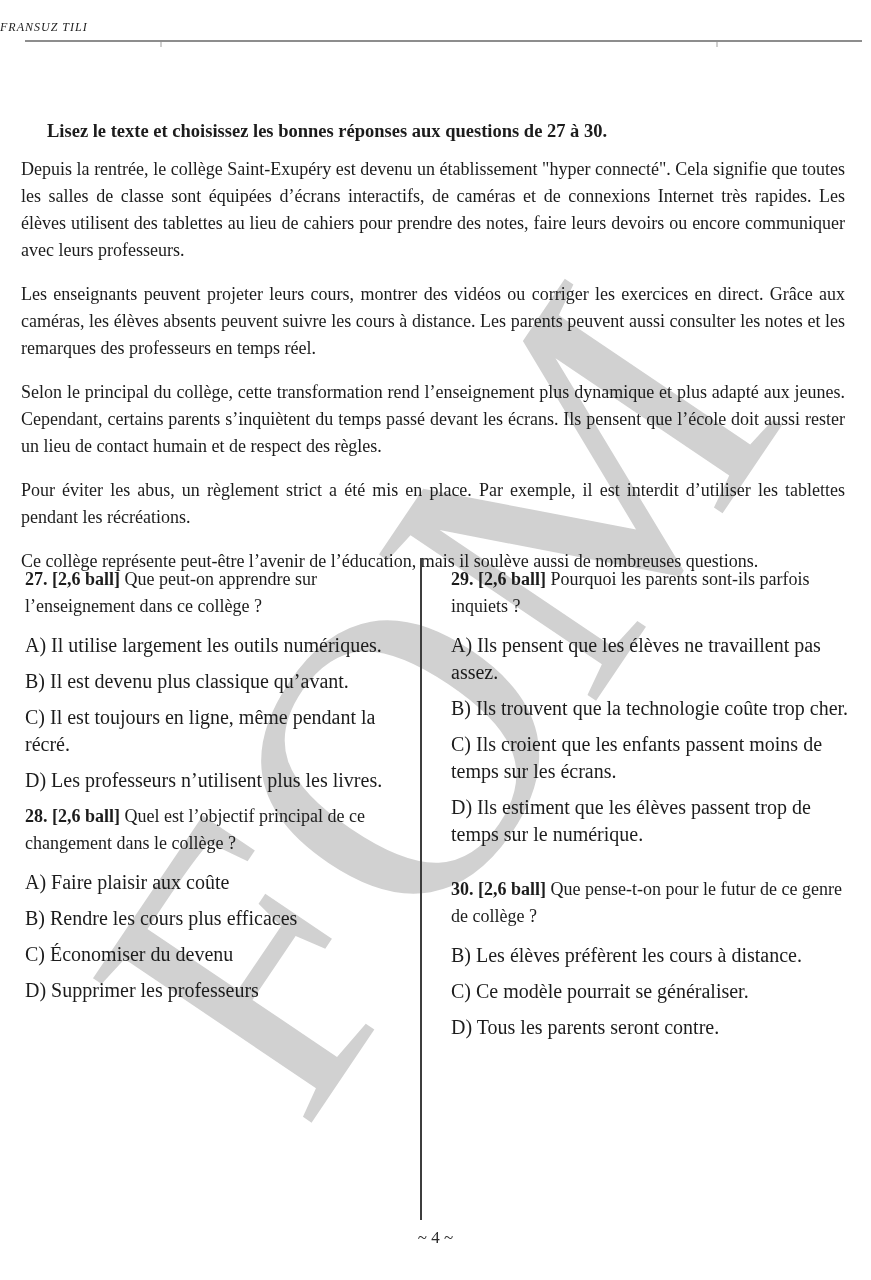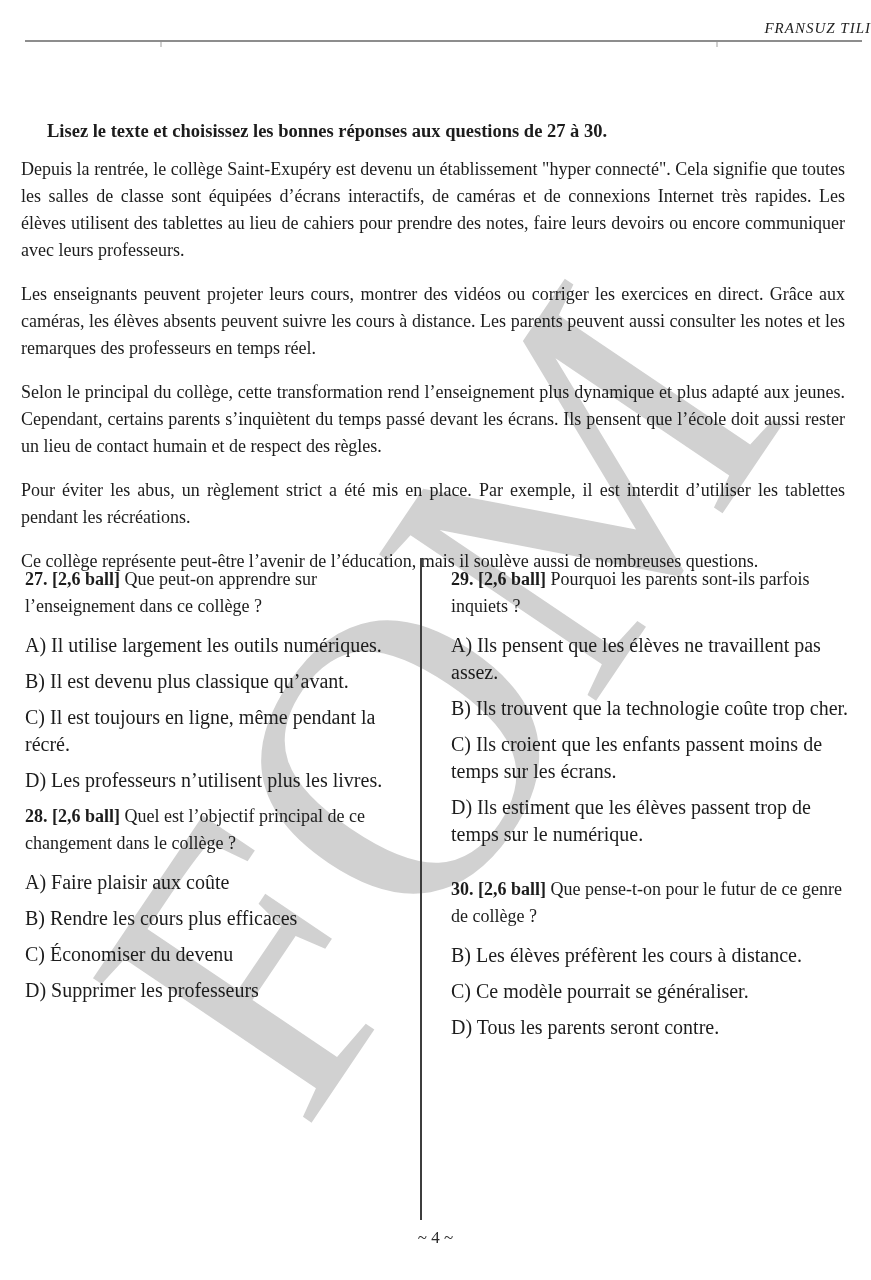--- a/index.html
+++ b/index.html
@@ -30,23 +30,23 @@
     user-select:none;
     white-space:nowrap;
   }
 
   .content { position:relative; z-index:1; }
 
   
   .header-title {
     position:absolute; top:20px; left:0;
     width:100%;
-    text-align:right;
+    text-align:left;
     font-style:italic;
-    font-size:15px;
+    font-size:12px;
     letter-spacing:1px;
     color:#222;
   }
   .header-rule {
     position:absolute; top:40px; left:25px;
     width:837px; height:2px;
     background:#8d8d8d;
   }
   .rule-tick { position:absolute; top:42px; width:2px; height:5px; background:#cfcfcf; }
   .tick-1 { left:160px; }

